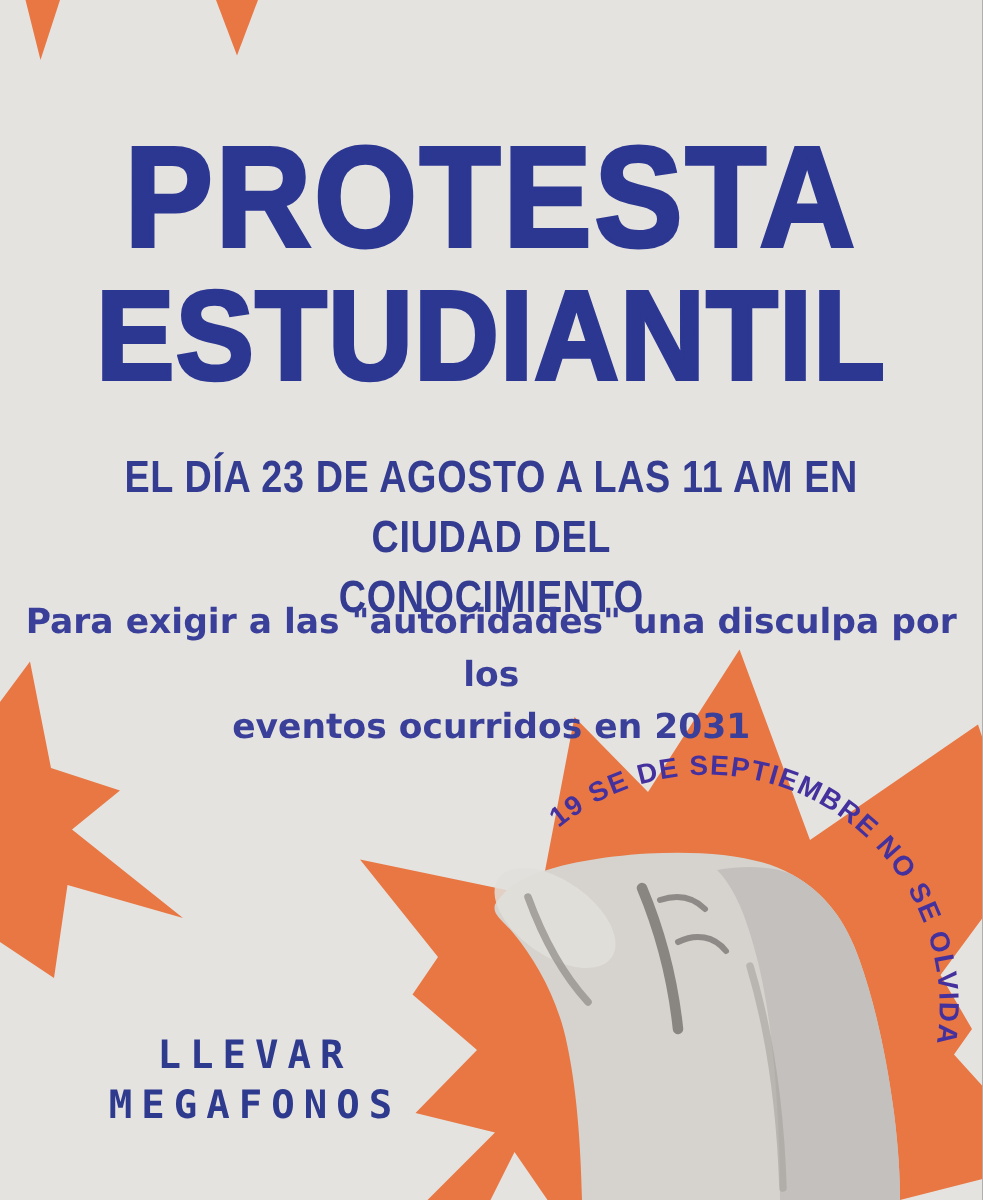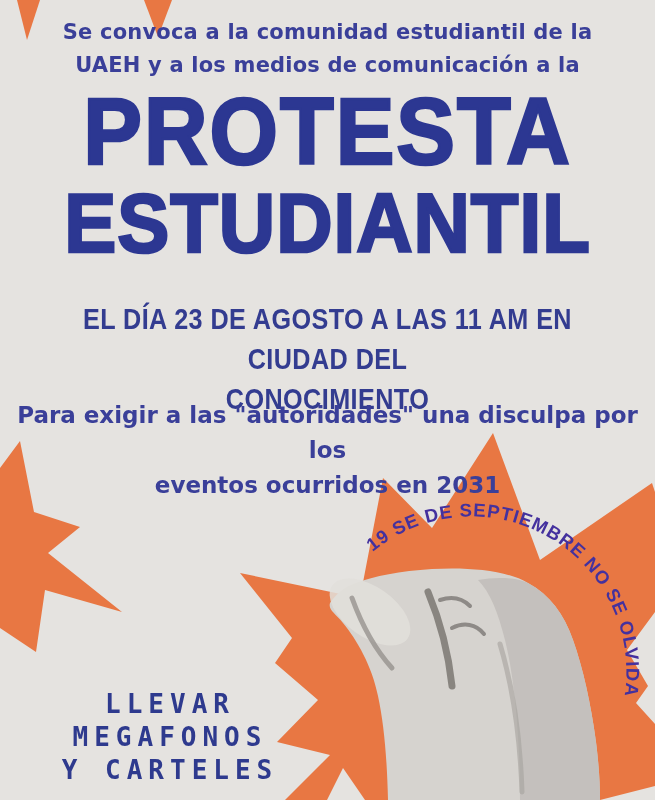--- a/index.html
+++ b/index.html
@@ -112,38 +112,33 @@
     </g>
 
     <defs>
       <path id="arcPath" d="M 368 556 A 155 155 0 0 1 625 692"></path>
     </defs>
     <text class="arc-text">
       <textPath href="#arcPath" startOffset="6">19 SE DE SEPTIEMBRE NO SE OLVIDA</textPath>
     </text>
   </svg>
 
-  <div class="txt intro">
-    <div>Se convoca a la comunidad estudiantil de la</div>
-    <div>UAEH y a los medios de comunicación a la</div>
-  </div>
 
   <div class="txt title">
     <div class="l1">PROTESTA</div>
     <div class="l2">ESTUDIANTIL</div>
   </div>
 
   <div class="txt date">
     <div>EL DÍA 23 DE AGOSTO A LAS 11 AM EN CIUDAD DEL</div>
     <div>CONOCIMIENTO</div>
   </div>
 
   <div class="txt demand">
     <div>Para exigir a las "autoridades" una disculpa por los</div>
     <div>eventos ocurridos en 2031</div>
   </div>
 
   <div class="bring" style="position:absolute;">
     <div>LLEVAR MEGAFONOS</div>
-    <div>Y CARTELES</div>
   </div>
 
 </div>
 
 </body></html>

